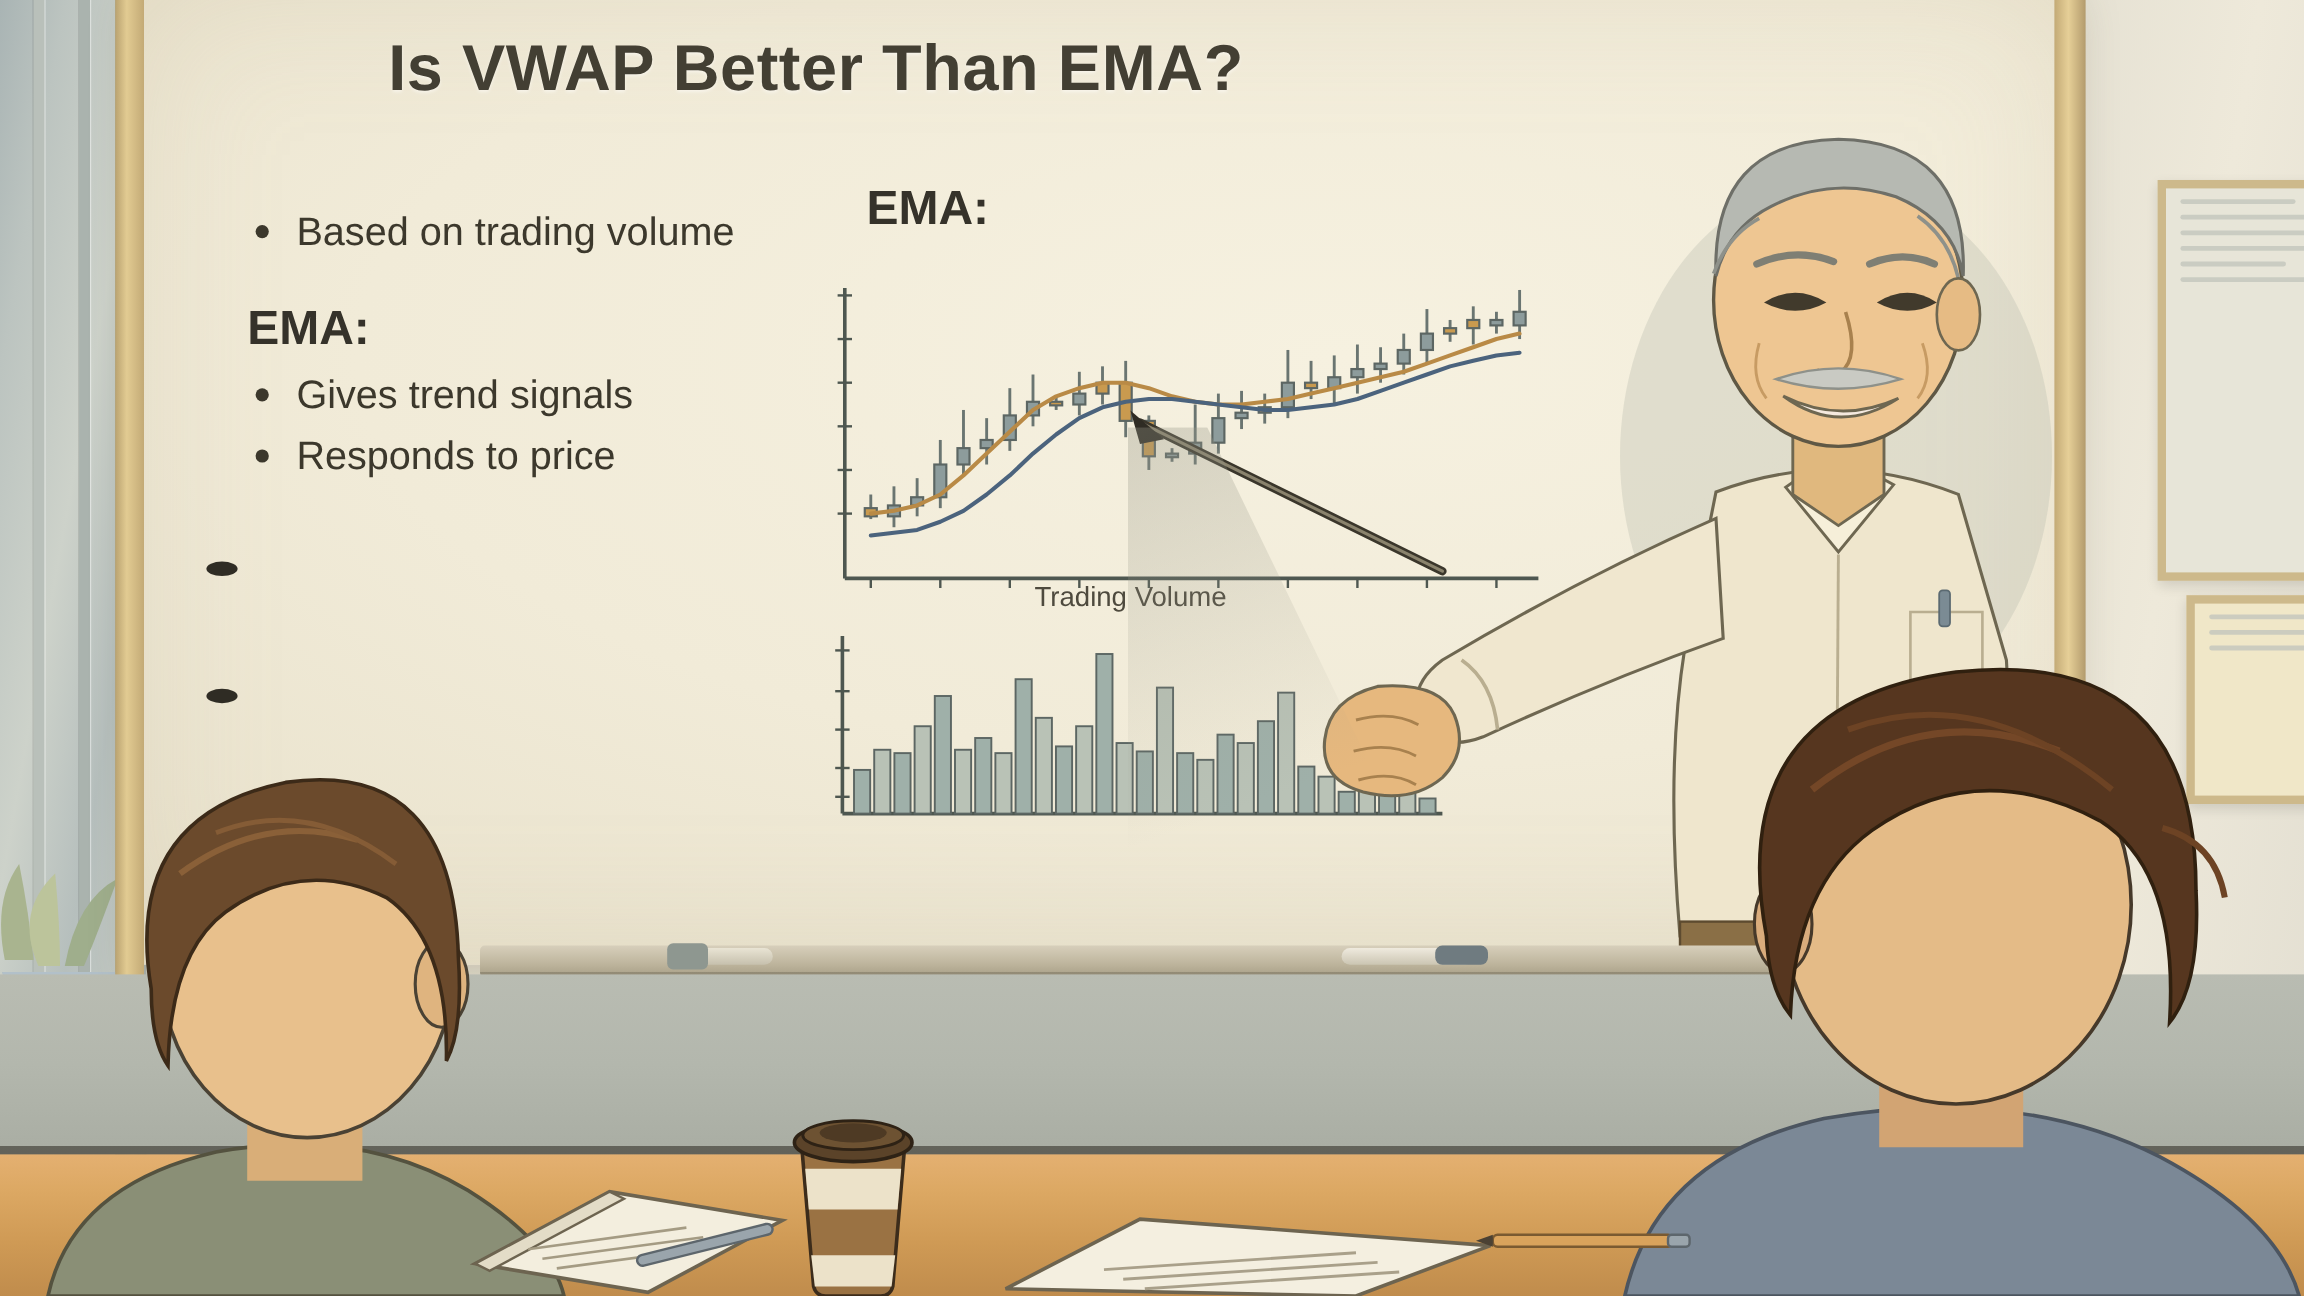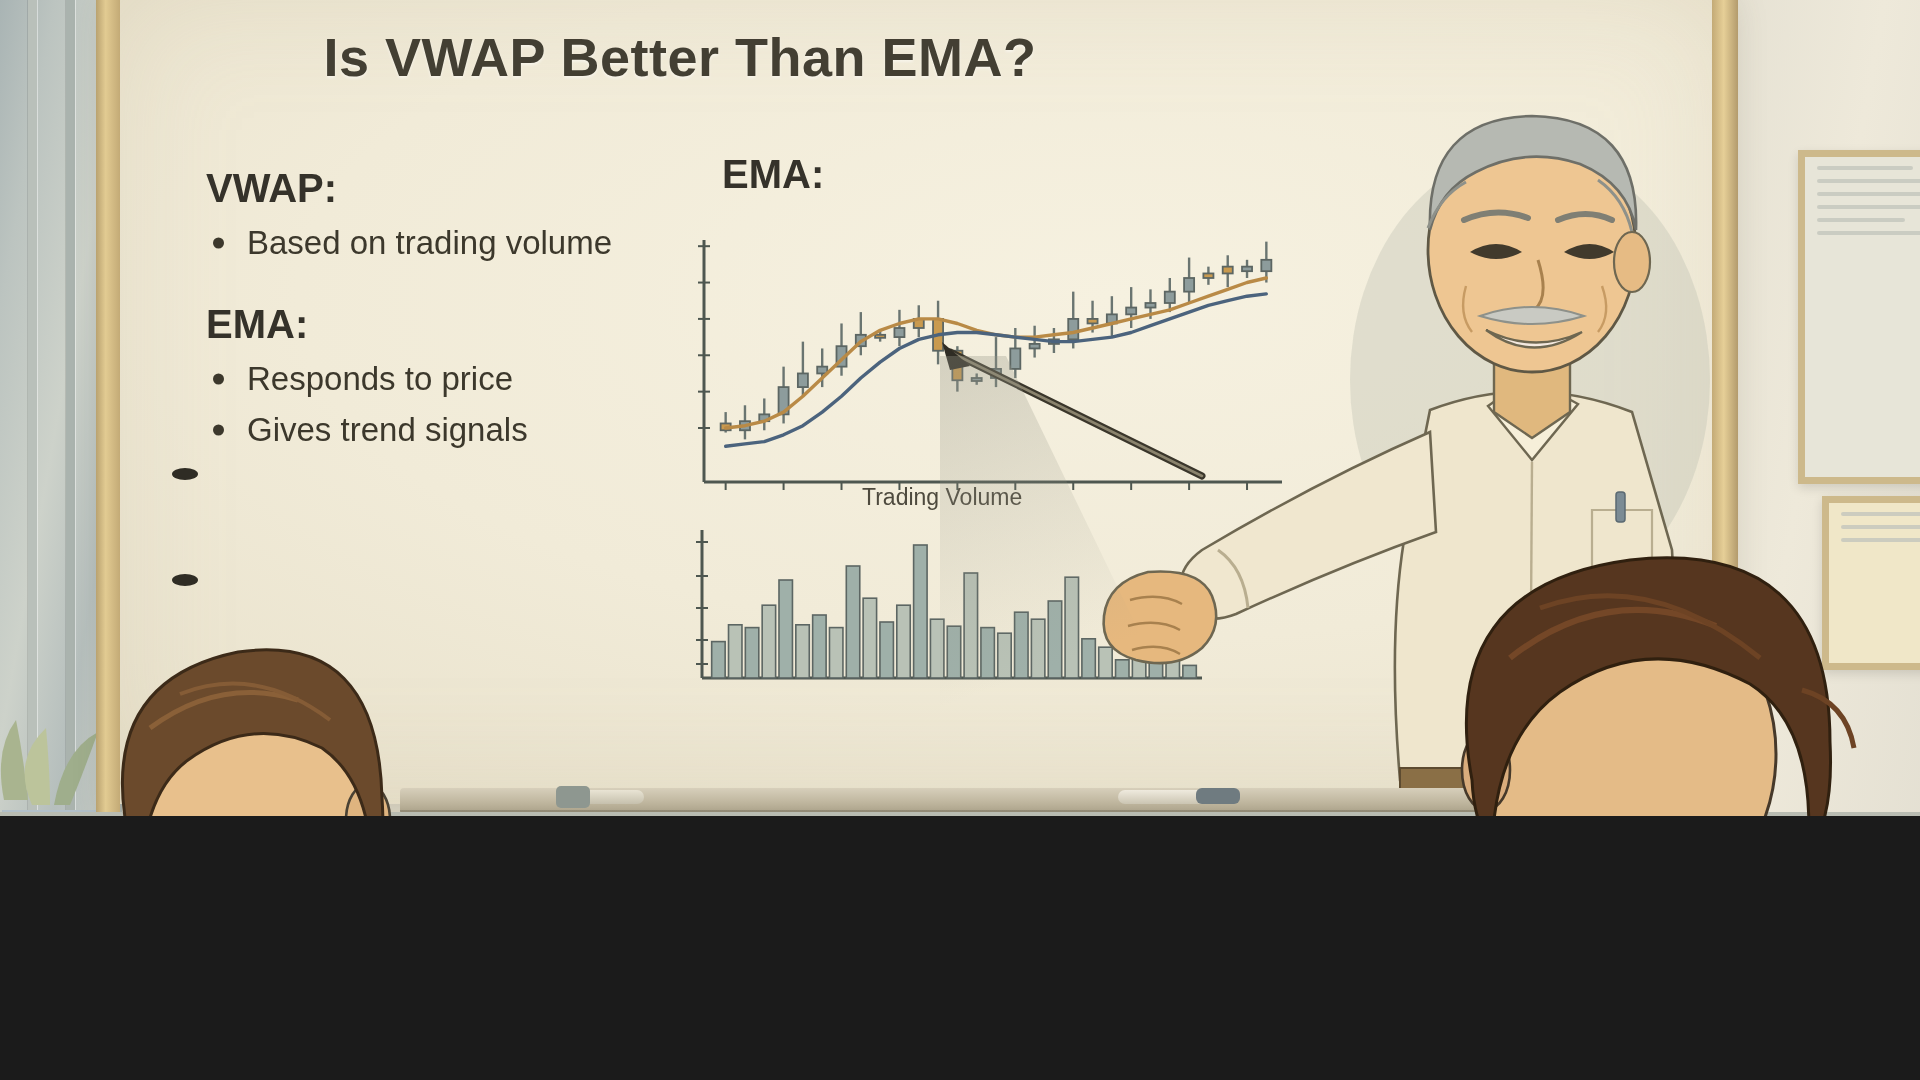--- a/index.html
+++ b/index.html
@@ -1,20 +1,20 @@
 <!DOCTYPE html>
 <html><head>
 <meta charset="utf-8">
 <title>Is VWAP Better Than EMA?</title>
 <style>
   html,body{margin:0;padding:0;background:#1b1b1b;}
   body{font-family:"Liberation Sans","DejaVu Sans",sans-serif;}
 
   #scene{
-    position:relative;width:1920px;height:816px;overflow:hidden;
+    position:relative;width:1920px;height:1080px;overflow:hidden;
     background:#e9e2cd;
   }
 
   
   .wall{
     position:absolute;inset:0;
     background:
       linear-gradient(105deg,#cfd2cb 0%,#d8d7cb 9%,#e6e2d2 22%,#efe9d7 55%,#efe8d5 80%,#e5e1d2 100%);
   }
   .wall-right{
@@ -163,36 +163,35 @@
   </div>
   <div class="poster" style="left:1822px;top:496px;width:140px;height:160px;background:#f0e7c8;">
     <div class="ln" style="width:70%"></div>
       <div class="ln" style="width:84%"></div>
     <div class="ln" style="width:60%"></div>
   </div>
 
   <div class="title">Is VWAP Better Than EMA?</div>
 
   <div class="left-col">
-    <div class="hdr">VWAP:</div>
     <ul class="bullets">
       <li>
         <span class="dot"></span>
         <span>Based on trading volume</span>
       </li>
     </ul>
     <div class="hdr second">EMA:</div>
     <ul class="bullets">
       <li>
         <span class="dot"></span>
-        <span>Responds to price</span>
+        <span>Gives trend signals</span>
       </li>
       <li>
         <span class="dot"></span>
-        <span>Gives trend signals</span>
+        <span>Responds to price</span>
       </li>
     </ul>
   </div>
 
   <div class="ema-label">EMA:</div>
 
   <svg class="price-chart" viewBox="0 0 600 290" preserveAspectRatio="none">
     <g id="price-axes">
       <line x1="14" y1="30" x2="14" y2="272" stroke="#4e5750" stroke-width="3"></line>
       <line x1="14" y1="272" x2="592" y2="272" stroke="#4e5750" stroke-width="3"></line>

